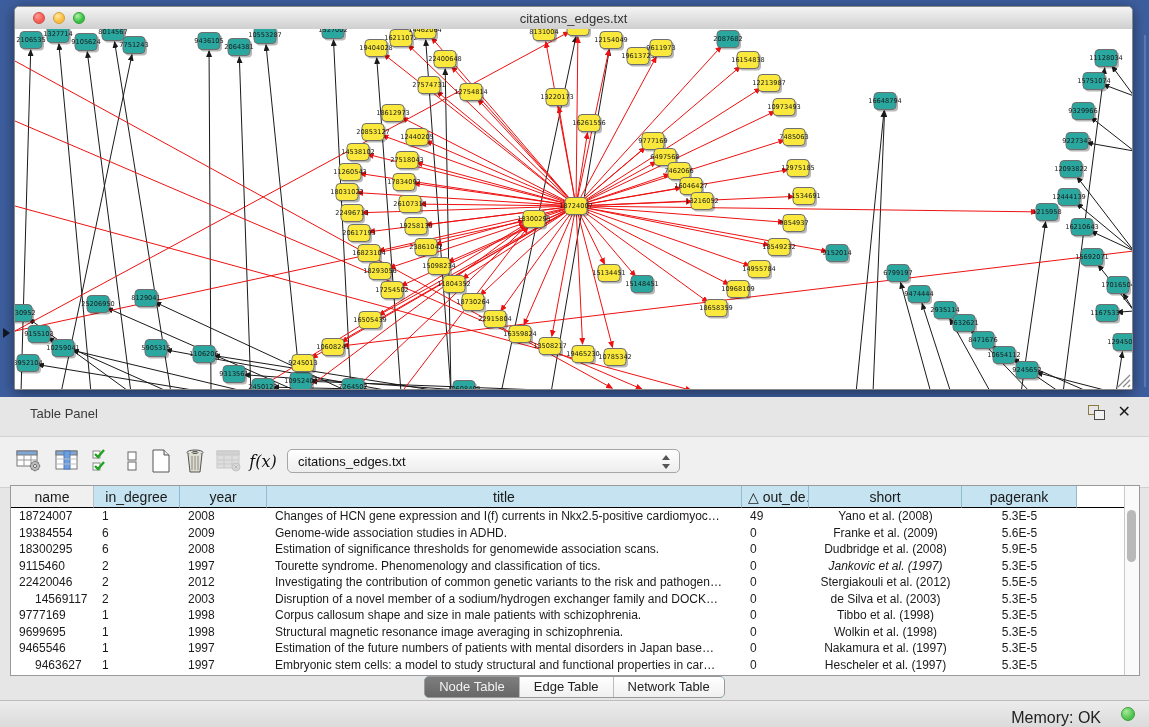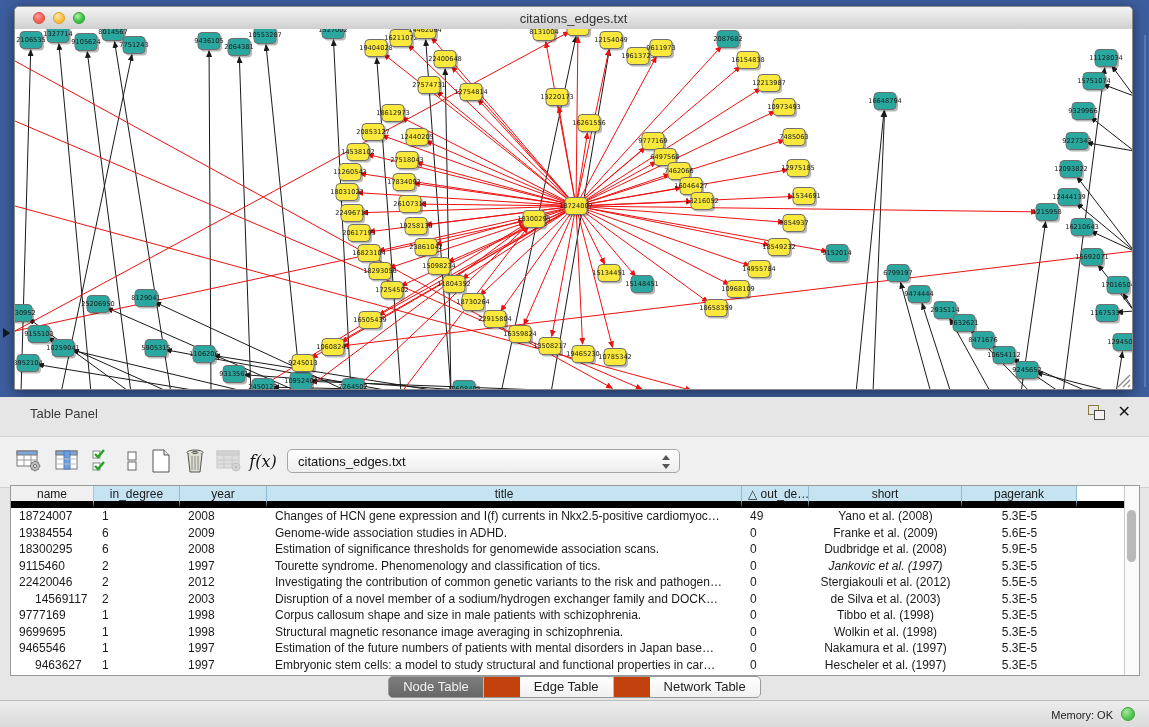--- a/index.html
+++ b/index.html
@@ -42,41 +42,41 @@
   .combo{position:absolute;left:287px;top:12px;width:393px;height:24px;border:1px solid #A6A6A6;border-radius:5px;
       background:linear-gradient(#FFFFFF,#EDEDED);box-sizing:border-box;cursor:pointer;}
   .combo-text{position:absolute;left:10px;top:4px;font-size:13px;color:#111;}
   .combo-arrows{position:absolute;right:8px;top:4px;width:9px;height:16px;}
   .combo-arrows .up{position:absolute;top:1px;left:0;width:0;height:0;border-left:4.5px solid transparent;border-right:4.5px solid transparent;border-bottom:5px solid #555;}
   .combo-arrows .dn{position:absolute;bottom:1px;left:0;width:0;height:0;border-left:4.5px solid transparent;border-right:4.5px solid transparent;border-top:5px solid #555;}
 
   .grid-box{position:absolute;left:10px;top:88px;width:1130px;height:191px;background:#fff;
       border:1px solid #9a9a9a;box-sizing:border-box;overflow:hidden;}
   .grid-head{display:flex;height:22px;}
-  .ghcell{box-sizing:border-box;height:22px;background:#C5E3F0;border-right:1px solid #93BBD0;border-bottom:7px solid #000000;
-      font-size:12px;color:#1a1a1a;display:flex;align-items:center;justify-content:center;overflow:hidden;white-space:nowrap;cursor:pointer;}
+  .ghcell{box-sizing:border-box;height:22px;background:#C5E3F0;border-right:1px solid #93BBD0;border-bottom:1px solid #000000;
+      font-size:14px;color:#1a1a1a;display:flex;align-items:center;justify-content:center;overflow:hidden;white-space:nowrap;cursor:pointer;}
   .ghcell.first{background:#F0F0F0;border-right:1px solid #BFBFBF;}
   .ghcell.leftal{justify-content:flex-start;padding-left:6px;}
   .grow{display:flex;height:16.5px;cursor:default;}
   .gcell{box-sizing:border-box;font-size:12px;color:#1a1a1a;white-space:nowrap;overflow:hidden;
       display:flex;align-items:center;padding-left:8px;}
   .gcell.center{justify-content:center;padding-left:0;}
   .vscroll{position:absolute;right:0;top:0;width:15px;height:100%;background:#FAFAFA;border-left:1px solid #C9C9C9;box-sizing:border-box;}
   .vthumb{position:absolute;left:2px;top:24px;width:9px;height:52px;border-radius:5px;background:#B9B9B9;cursor:pointer;}
 
   .seg-wrap{position:absolute;left:0;top:279px;width:100%;height:24px;display:flex;justify-content:center;}
-  .seg{display:flex;border:1px solid #9a9a9a;border-radius:5px;overflow:hidden;height:20px;background:#c2410c;gap:36px;}
+  .seg{display:flex;border:1px solid #9a9a9a;border-radius:5px;overflow:hidden;height:20px;background:#0ea5e9;}
   .seg-item{font-size:13px;color:#222;background:linear-gradient(#FFFFFF,#F0F0F0);
       padding:2px 14px 0 14px;border-right:1px solid #BBB;cursor:pointer;white-space:nowrap;}
   .seg-item:last-child{border-right:none;}
   .seg-item.sel{background:linear-gradient(#7E7E7E,#676767);color:#F2F2F2;}
 
   .statusbar{position:absolute;left:0;top:303px;width:100%;height:27px;background:linear-gradient(#ECECEC,#DADADA);
       border-top:1px solid #BDBDBD;}
-  .mem-label{position:absolute;right:36px;top:8px;font-size:11px;color:#222;}
+  .mem-label{position:absolute;right:48px;top:8px;font-size:16px;color:#222;}
   .mem-dot{position:absolute;right:14px;top:6px;width:14px;height:14px;border-radius:50%;
       background:radial-gradient(circle at 35% 30%,#A8E89C,#4CC44C 65%);border:1px solid #3E9E38;box-sizing:border-box;}
 </style>
 </head>
 <body>
 
 <div class="desktop">
   <div class="desktop-strip"></div>
   <div class="collapse-arrow"></div>
 

